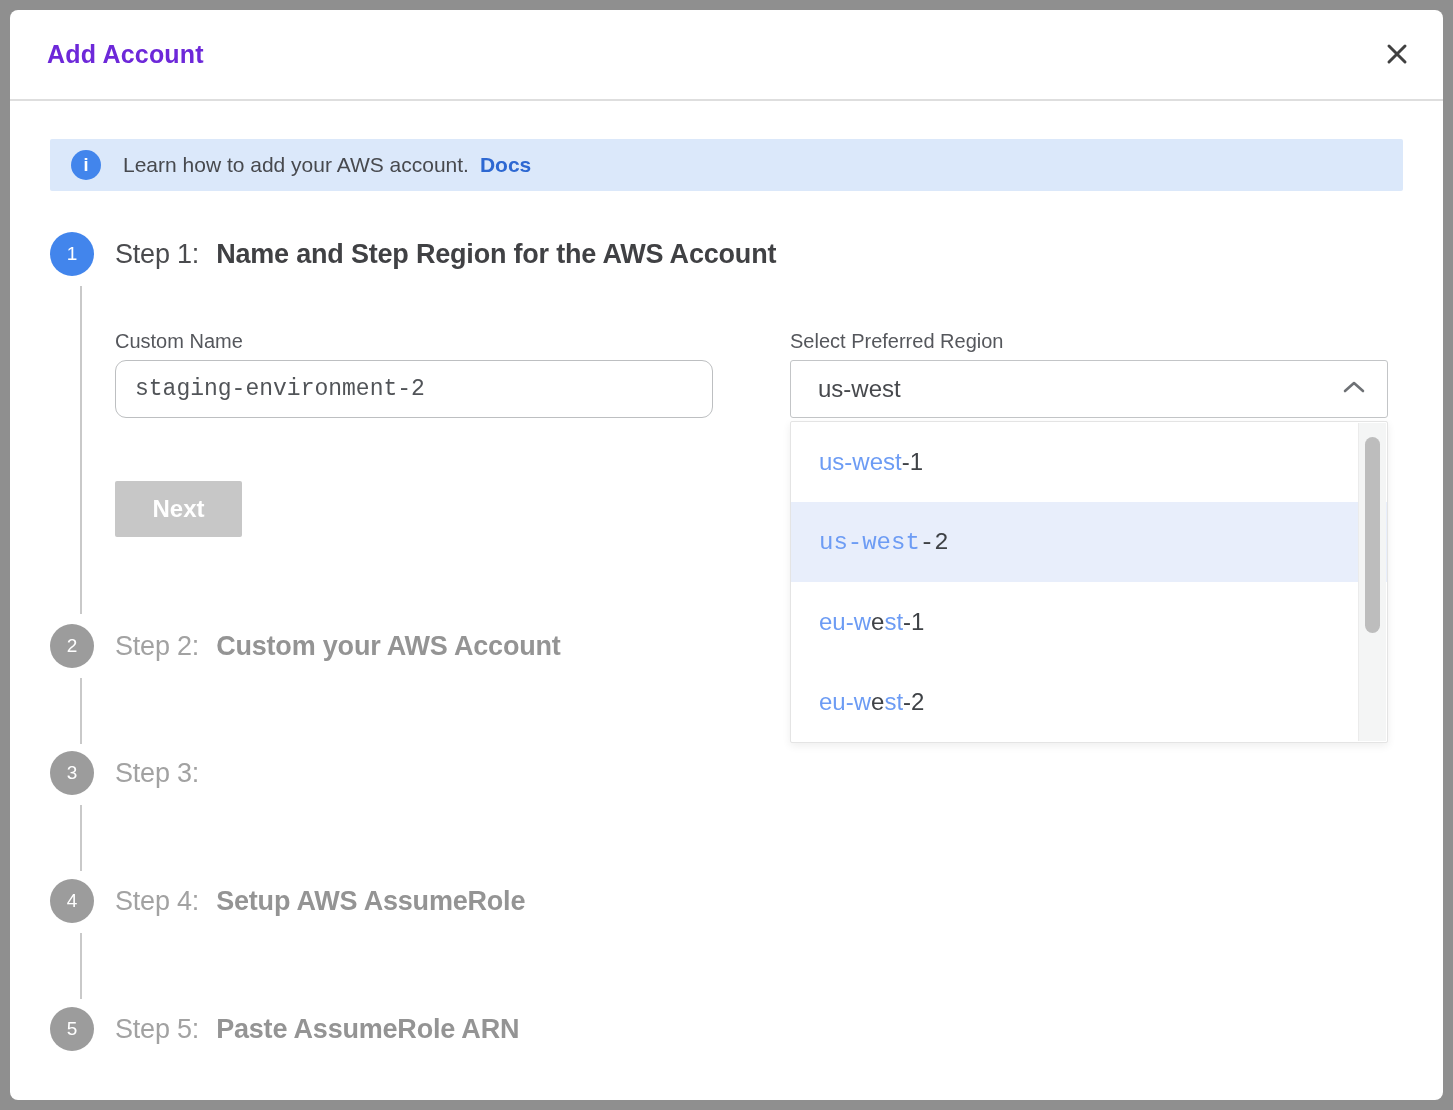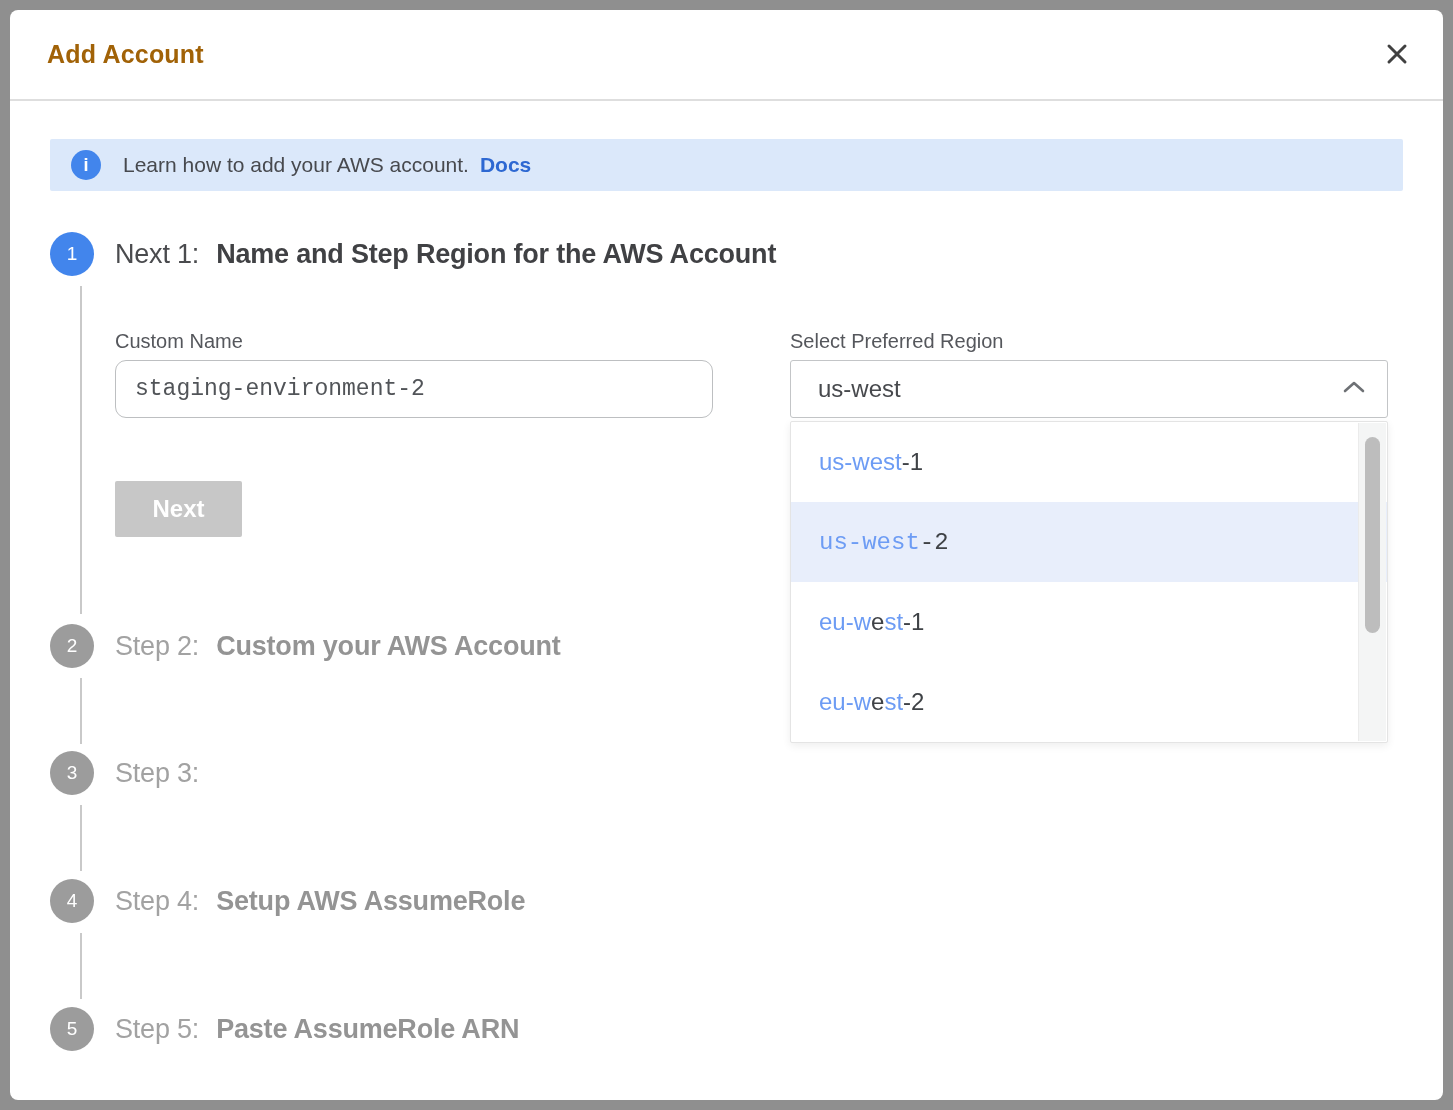--- a/index.html
+++ b/index.html
@@ -11,21 +11,21 @@
     -webkit-font-smoothing:antialiased;
   }
   .modal{
     position:absolute;left:10px;top:10px;width:1433px;height:1090px;
     background:#ffffff;border-radius:8px;overflow:hidden;
   }
   
   .modal-header{position:absolute;left:0;top:0;width:100%;height:89px;}
   .modal-title{
     position:absolute;left:37px;top:0;height:89px;display:flex;align-items:center;
-    font-size:25px;font-weight:600;color:#a16207;letter-spacing:.2px;
+    font-size:25px;font-weight:600;color:#6d28d9;letter-spacing:.2px;
   }
   .close-btn{
     position:absolute;right:30px;top:29px;width:32px;height:32px;
     display:flex;align-items:center;justify-content:center;cursor:pointer;background:none;border:none;padding:0;
   }
   .header-divider{position:absolute;left:0;top:89px;width:100%;height:2px;background:#dedede;}
 
   
   .banner{
     position:absolute;left:40px;top:129px;width:1353px;height:52px;
@@ -131,21 +131,21 @@
   </div>
 
   <div class="connector c1"></div>
   <div class="connector c2"></div>
   <div class="connector c3"></div>
   <div class="connector c4"></div>
 
   <div id="steps">
       <div class="step-row active">
     <span class="step-circle">1</span>
-    <span class="step-prefix">Next 1:</span>
+    <span class="step-prefix">Step 1:</span>
     <span class="step-title">Name and Step Region for the AWS Account</span>
   </div>
       <div class="step-row inactive">
     <span class="step-circle">2</span>
     <span class="step-prefix">Step 2:</span>
     <span class="step-title">Custom your AWS Account</span>
   </div>
       <div class="step-row inactive">
     <span class="step-circle">3</span>
     <span class="step-prefix">Step 3:</span>

